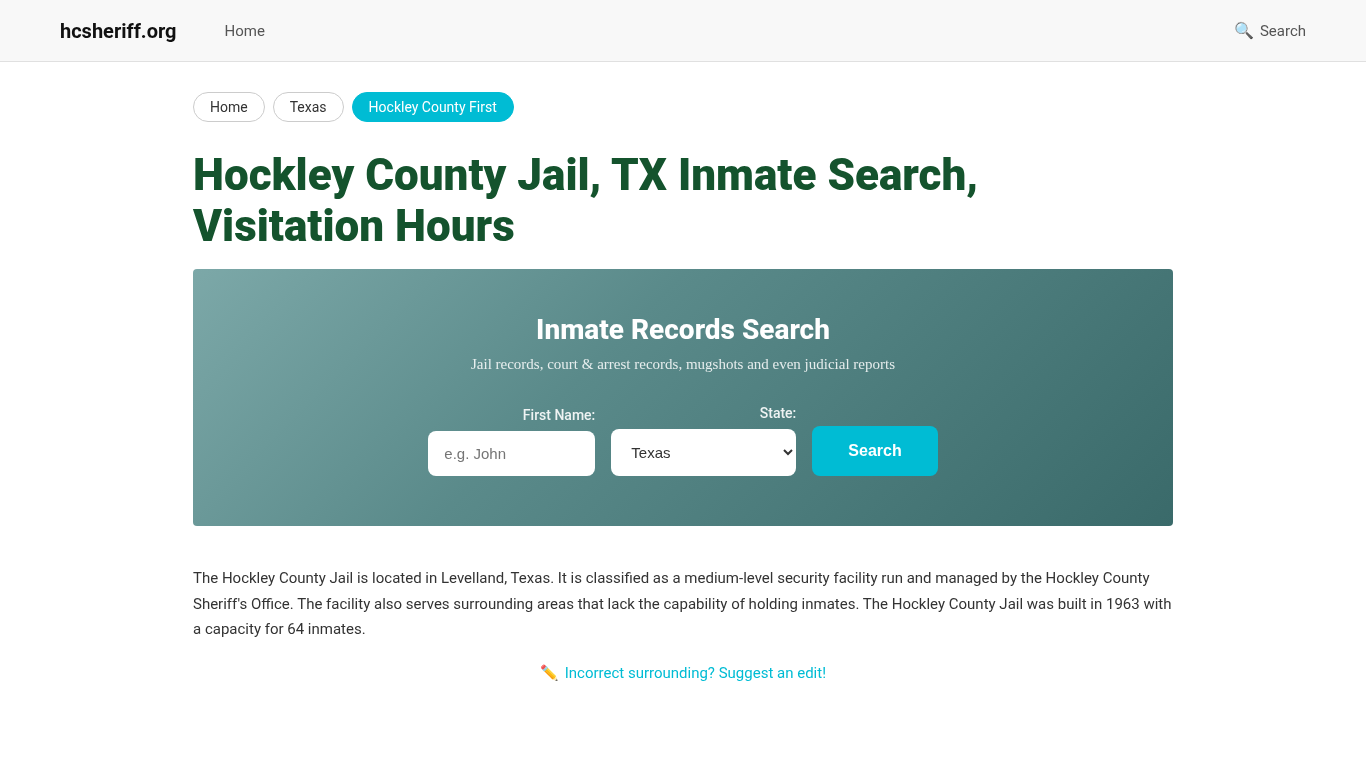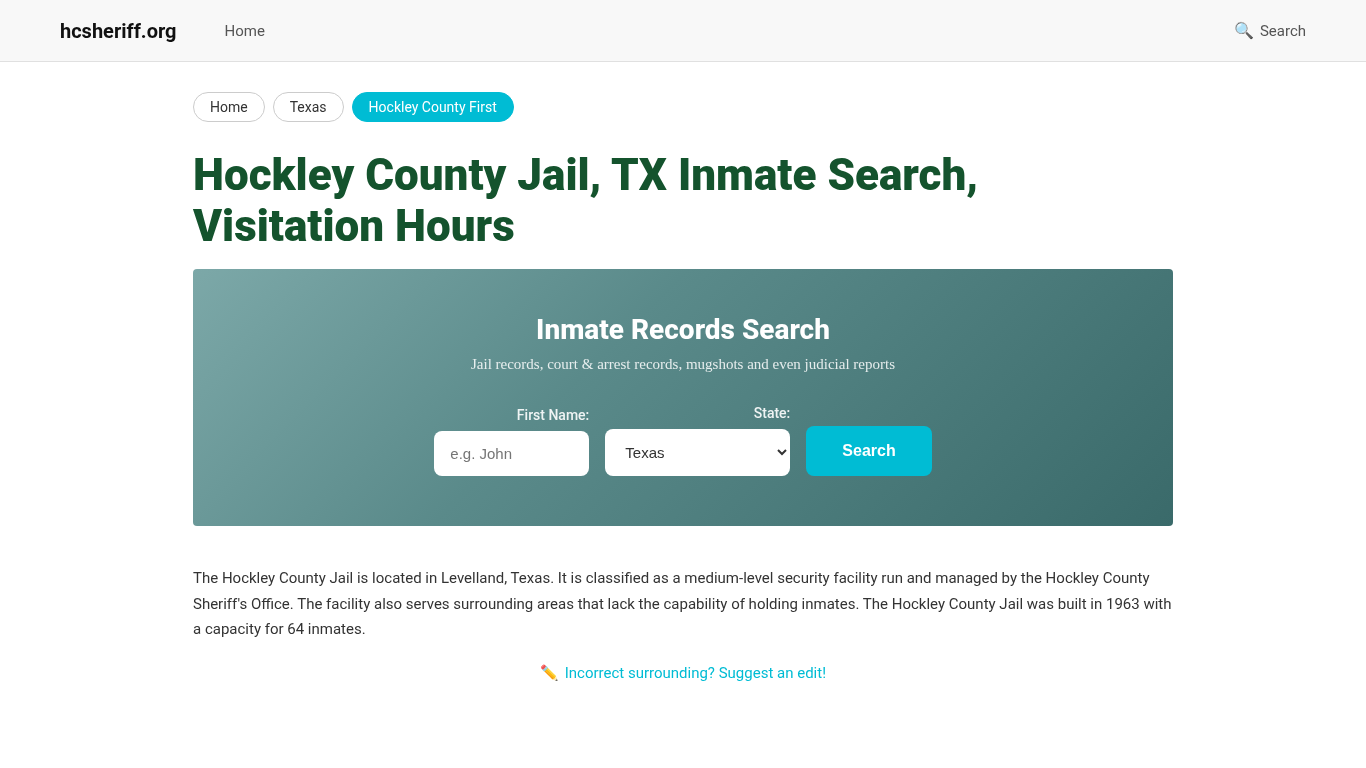--- a/index.html
+++ b/index.html
@@ -126,21 +126,21 @@
       gap: 8px;
       text-align: left;
       align-items: flex-end;
     }
     .form-label {
       font-size: 14px;
       color: rgba(255,255,255,0.9);
       font-weight: 500;
     }
     .form-input {
-      width: 155px;
+      width: 167px;
       padding: 14px 16px;
       border-radius: 8px;
       border: none;
       font-size: 15px;
       color: #777;
       background: #fff;
       outline: none;
     }
     .form-select {
       width: 185px;

